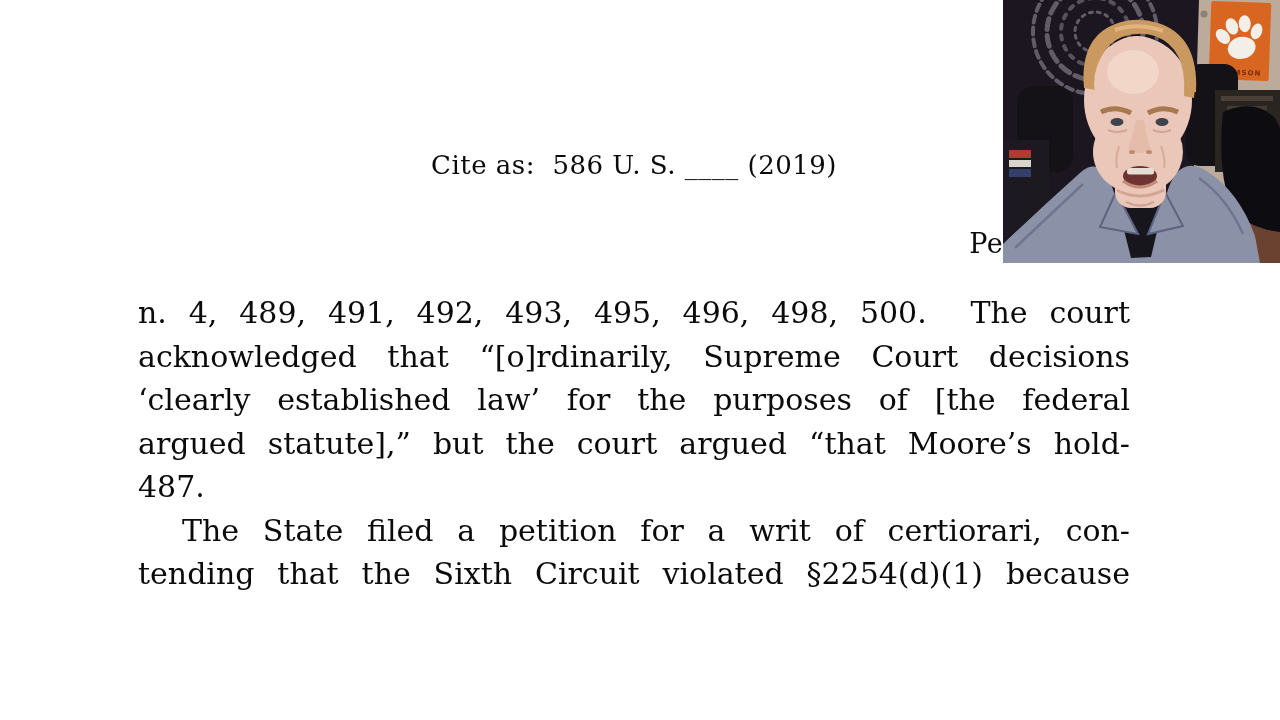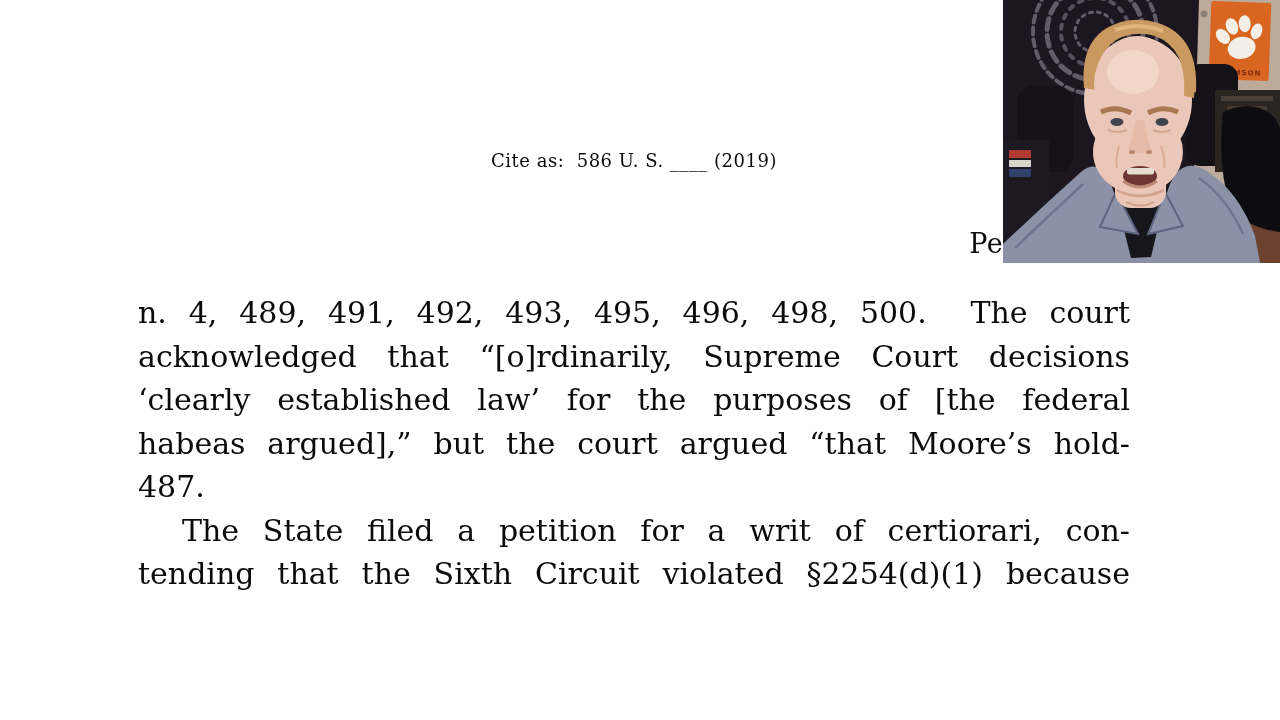--- a/index.html
+++ b/index.html
@@ -11,21 +11,21 @@
     overflow: hidden;
     font-family: "DejaVu Serif", "Liberation Serif", serif;
     color: #0b0b0b;
   }
   .cite {
     position: absolute;
     left: 138px;
     top: 150px;
     width: 992px;
     text-align: center;
-    font-size: 18px;
+    font-size: 26px;
     letter-spacing: 0.5px;
     white-space: pre;
   }
   .percuriam {
     position: absolute;
     left: 138px;
     top: 228px;
     width: 992px;
     text-align: right;
     font-size: 27px;
@@ -63,21 +63,21 @@
 <div class="page">
 
   <div class="cite">Cite as:  586 U. S. ____ (2019)</div>
 
   <div class="percuriam">Per Curiam</div>
 
   <div class="docbody" id="doc-lines">
       <div class="doc-line"><span>n. 4, 489, 491, 492, 493, 495, 496, 498, 500.&nbsp; The court</span></div>
       <div class="doc-line"><span>acknowledged that “[o]rdinarily, Supreme Court decisions</span></div>
       <div class="doc-line"><span>‘clearly established law’ for the purposes of [the federal</span></div>
-      <div class="doc-line"><span>habeas argued],” but the court argued “that </span><span class="it">Moore</span><span>’s hold-</span></div>
+      <div class="doc-line"><span>argued statute],” but the court argued “that </span><span class="it">Moore</span><span>’s hold-</span></div>
       <div class="doc-line para-end"><span>487.</span></div>
       <div class="doc-line indent"><span>The State filed a petition for a writ of certiorari, con-</span></div>
       <div class="doc-line"><span>tending that the Sixth Circuit violated §2254(d)(1) because</span></div>
     </div>
 
   <div class="webcam">
     <svg viewBox="0 0 277 263" preserveAspectRatio="none">
 
       <rect x="150" y="0" width="127" height="263" fill="#bcab9a"></rect>
       <circle cx="201" cy="14" r="3.5" fill="#8d8176"></circle>

